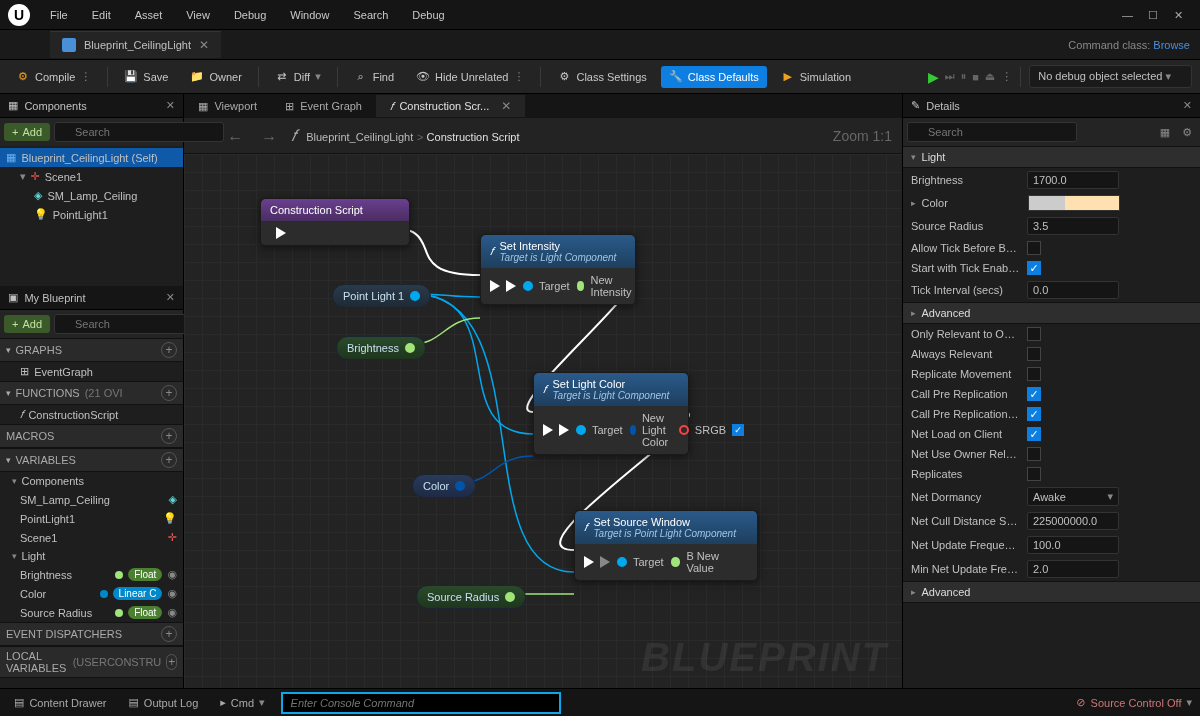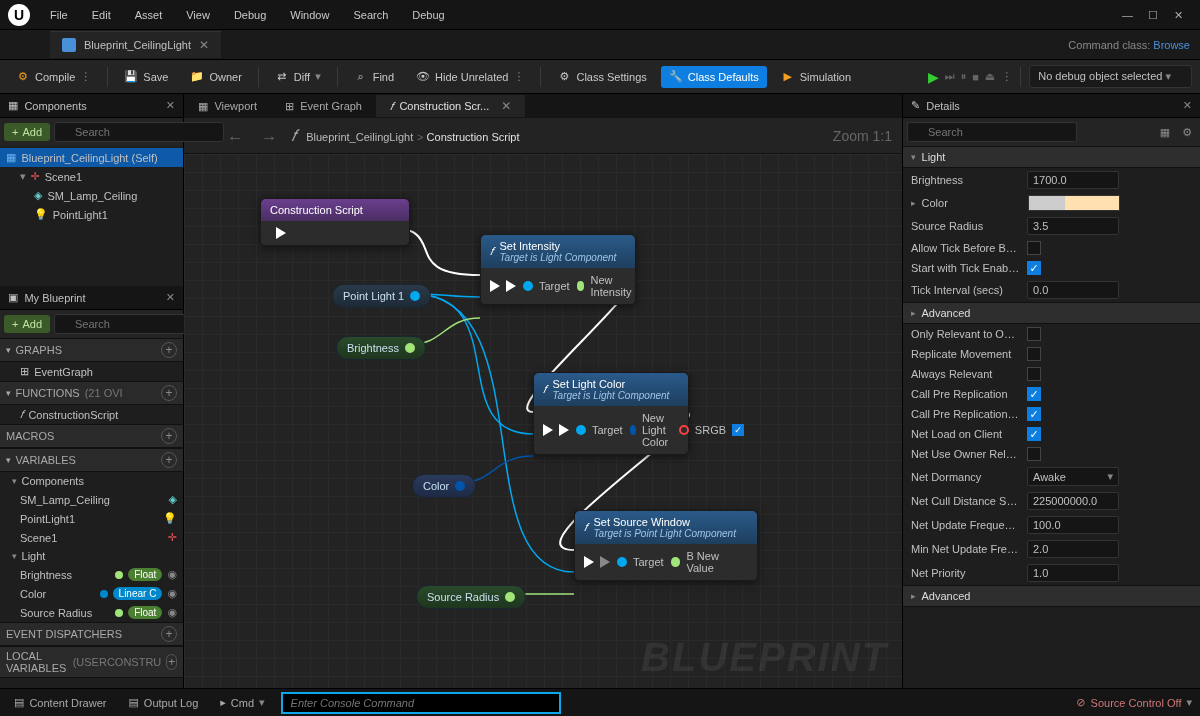--- a/index.html
+++ b/index.html
@@ -534,41 +534,45 @@
           <span class="prop-label">Tick Interval (secs)</span>
           <input class="prop-input" value="0.0" style="">
         </div>
       <div class="cat-hdr collapsed">Advanced</div>
 
       <div class="prop-row">
           <span class="prop-label">Only Relevant to Owner</span>
           <span class="prop-check"></span>
         </div>
       <div class="prop-row">
+          <span class="prop-label">Always Relevant</span>
+          <span class="prop-check"></span>
+        </div>
+      <div class="prop-row">
           <span class="prop-label">Replicate Movement</span>
           <span class="prop-check"></span>
         </div>
       <div class="prop-row">
-          <span class="prop-label">Always Relevant</span>
-          <span class="prop-check"></span>
-        </div>
-      <div class="prop-row">
           <span class="prop-label">Call Pre Replication</span>
           <span class="prop-check checked">✓</span>
         </div>
       <div class="prop-row">
           <span class="prop-label">Call Pre Replication fo...</span>
           <span class="prop-check checked">✓</span>
         </div>
       <div class="prop-row">
           <span class="prop-label">Net Load on Client</span>
           <span class="prop-check checked">✓</span>
         </div>
       <div class="prop-row">
           <span class="prop-label">Net Use Owner Releva...</span>
+          <span class="prop-check"></span>
+        </div>
+      <div class="prop-row">
+          <span class="prop-label">Replicates</span>
           <span class="prop-check"></span>
         </div>
       <div class="prop-row">
           <span class="prop-label">Net Dormancy</span>
           <div class="prop-select">
             <span>Awake</span>
             <span style="color:#888">▾</span>
           </div>
         </div>
       <div class="prop-row">
@@ -576,24 +580,20 @@
           <input class="prop-input" value="225000000.0" style="">
         </div>
       <div class="prop-row">
           <span class="prop-label">Net Update Frequency</span>
           <input class="prop-input" value="100.0" style="">
         </div>
       <div class="prop-row">
           <span class="prop-label">Min Net Update Frequ...</span>
           <input class="prop-input" value="2.0" style="">
         </div>
-      <div class="prop-row">
-          <span class="prop-label">Net Priority</span>
-          <input class="prop-input" value="1.0" style="">
-        </div>
       <div class="cat-hdr collapsed">Advanced</div>
 
     </div>
   </div>
 
 </div>
 
 <div class="statusbar">
   <div class="status-item">
       <span>▤</span>

